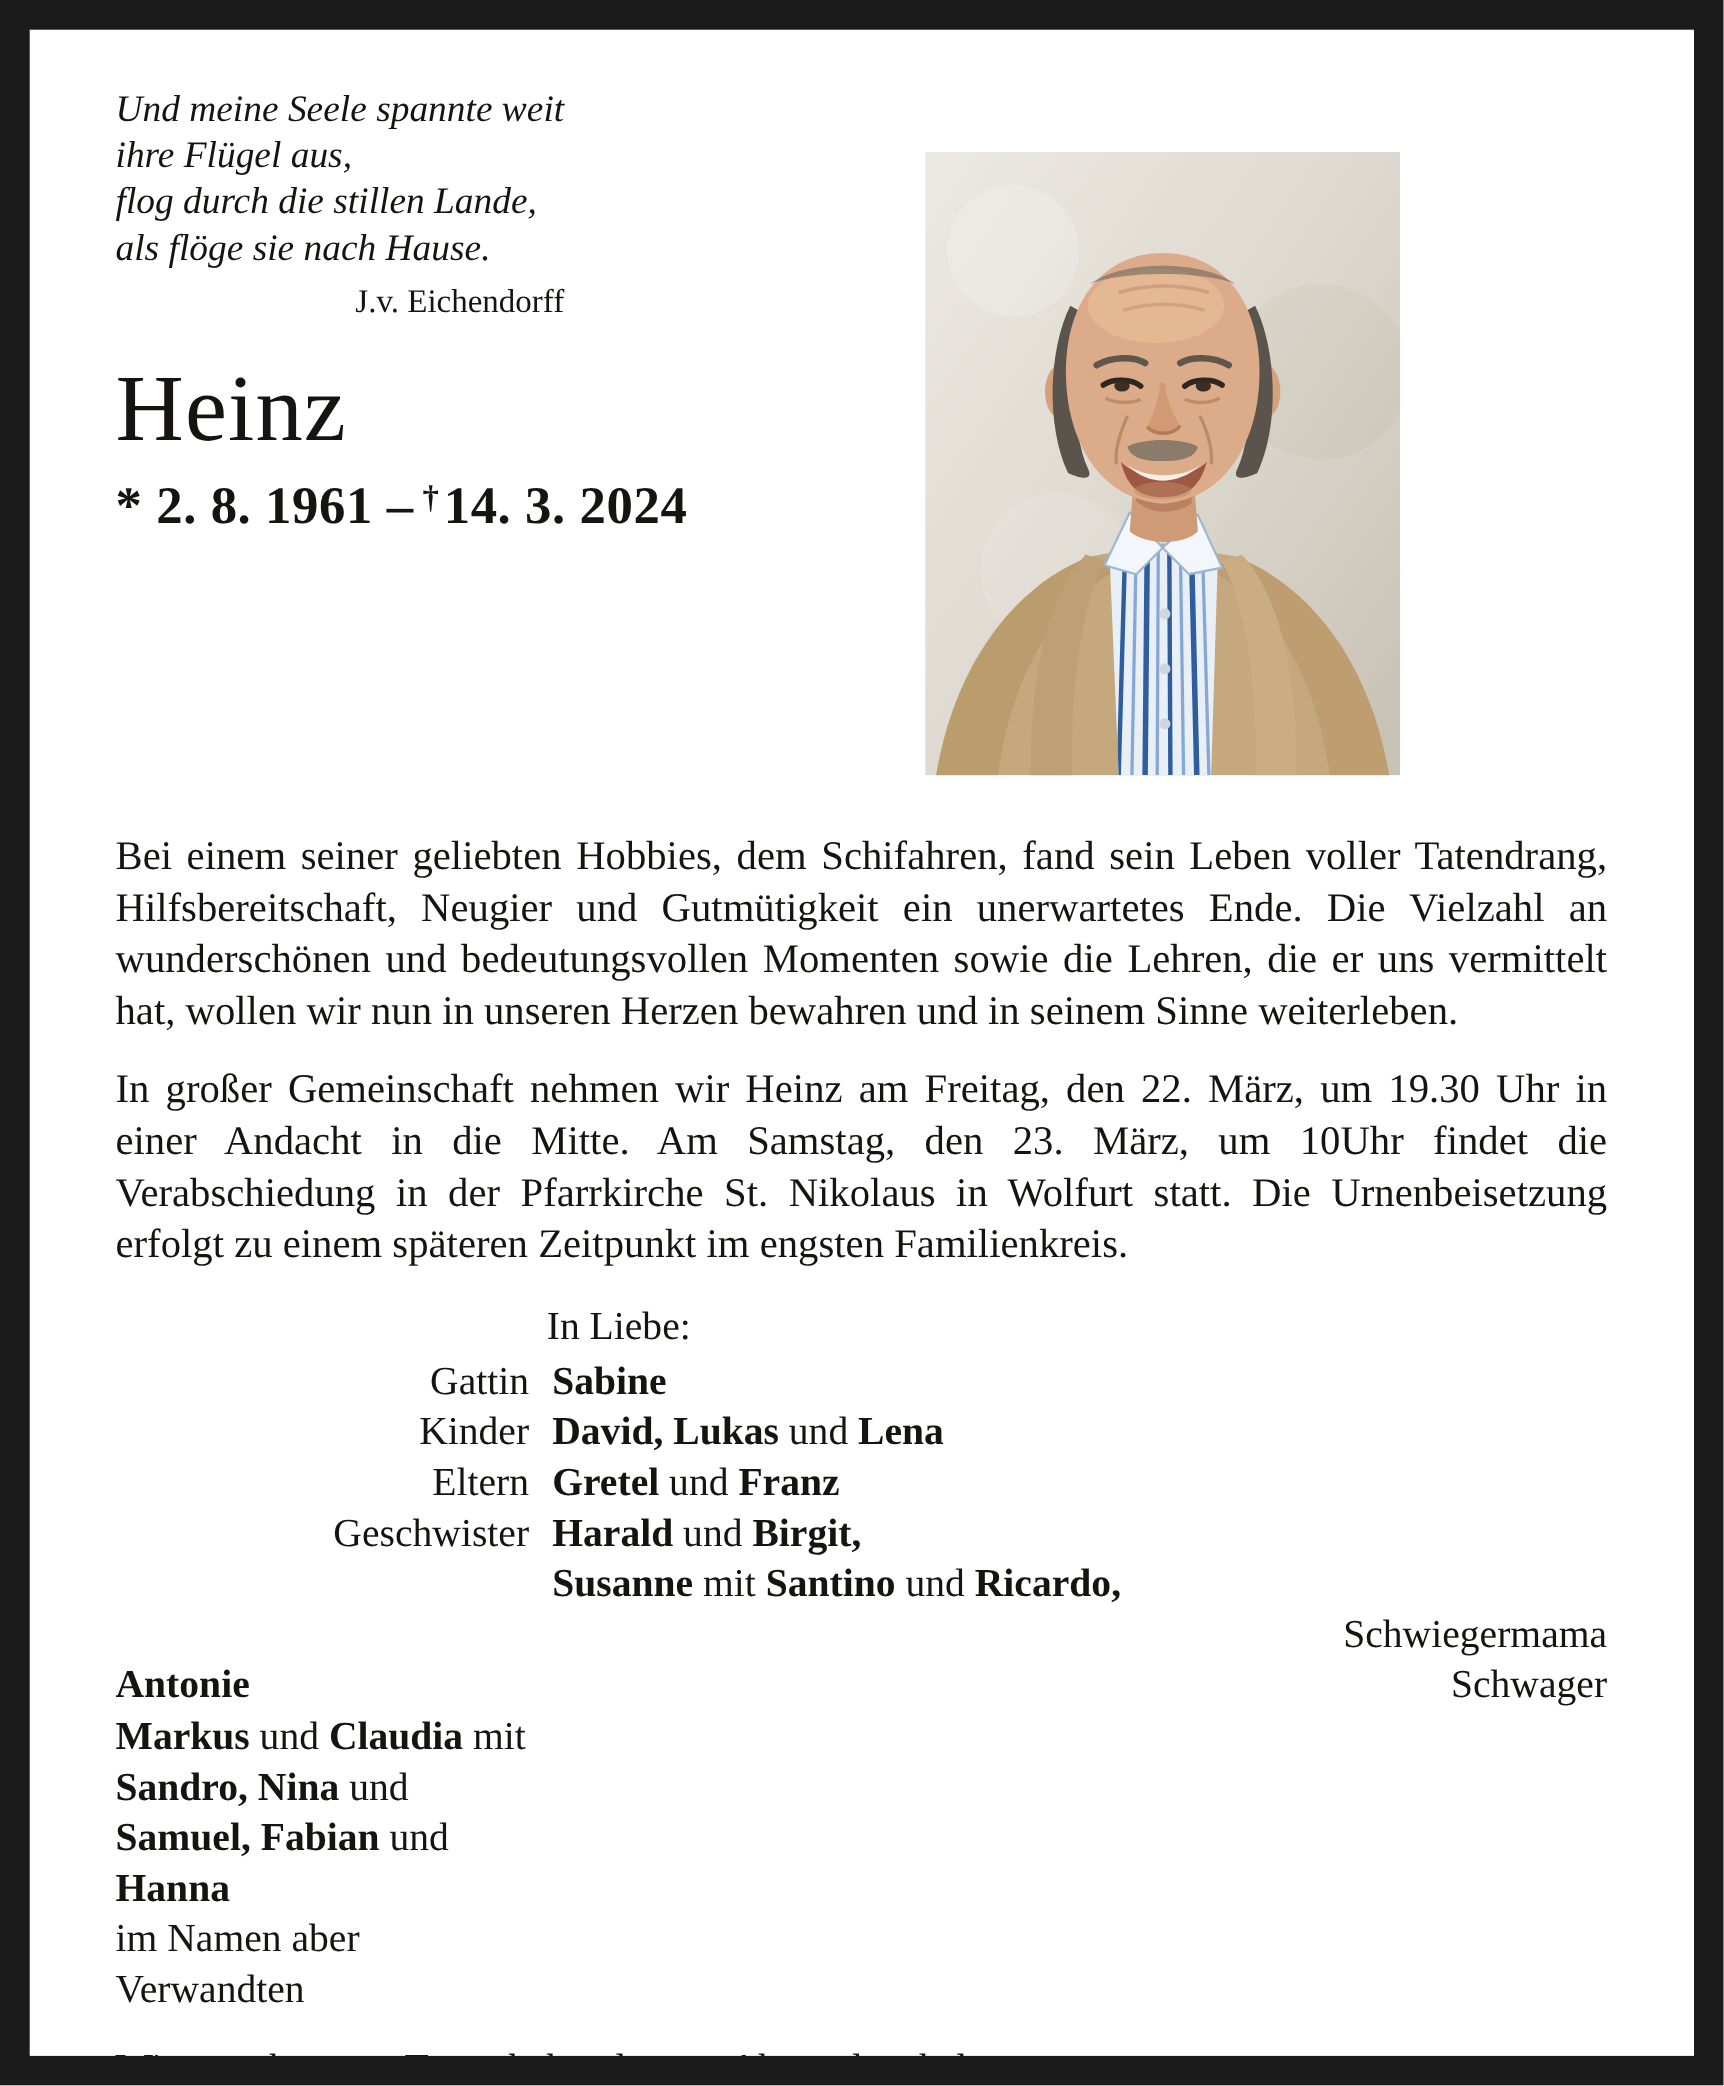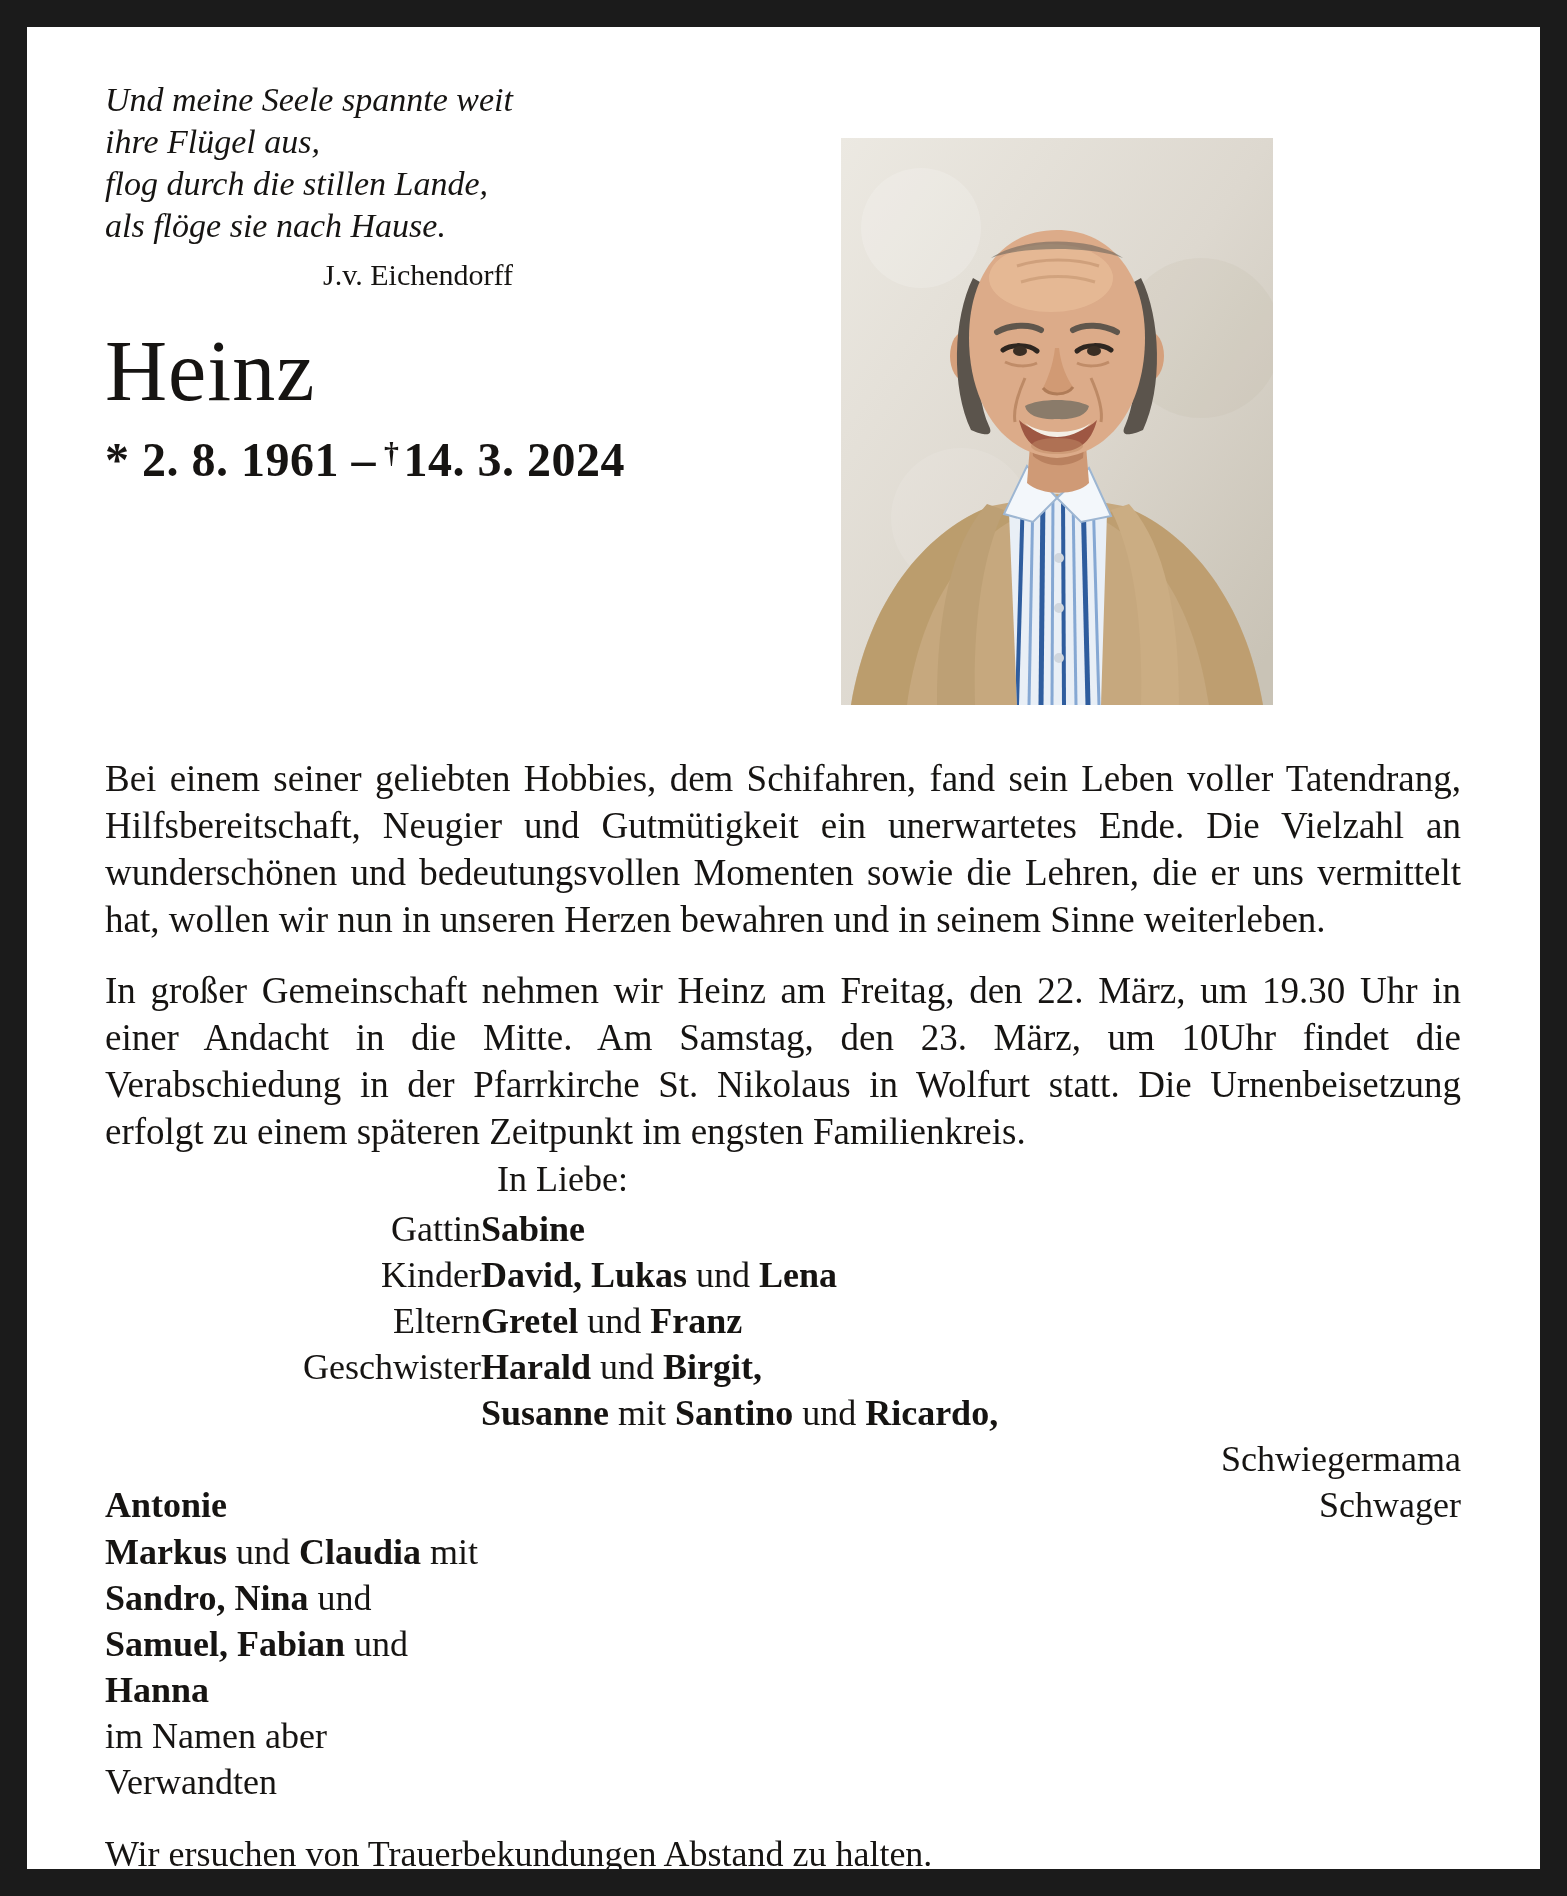--- a/index.html
+++ b/index.html
@@ -48,27 +48,27 @@
   .body-par {
     margin: 0;
     margin-top: 32px;
     font-size: 37px;
     line-height: 1.27;
     text-align: justify;
   }
   .body-par + .body-par { margin-top: 24px; }
 
   
-  .family { font-size: 36px; line-height: 1.28; }
+  .family { margin-top: 26px; font-size: 36px; line-height: 1.28; }
   .family-closing { margin-left: 392px; }
   .family-grid {
     margin-top: 4px;
     display: grid;
     grid-template-columns: 376px 1fr;
-    column-gap: 0;
+    column-gap: 21px;
   }
   .fam-role { text-align: right; }
   .fam-names .b { font-weight: bold; }
   .fam-names .sup { font-size: 0.62em; vertical-align: 0.5em; }
 
   .closing-note { margin: 0; margin-top: 28px; font-size: 36px; }
 </style>
 </head>
 <body>
 

